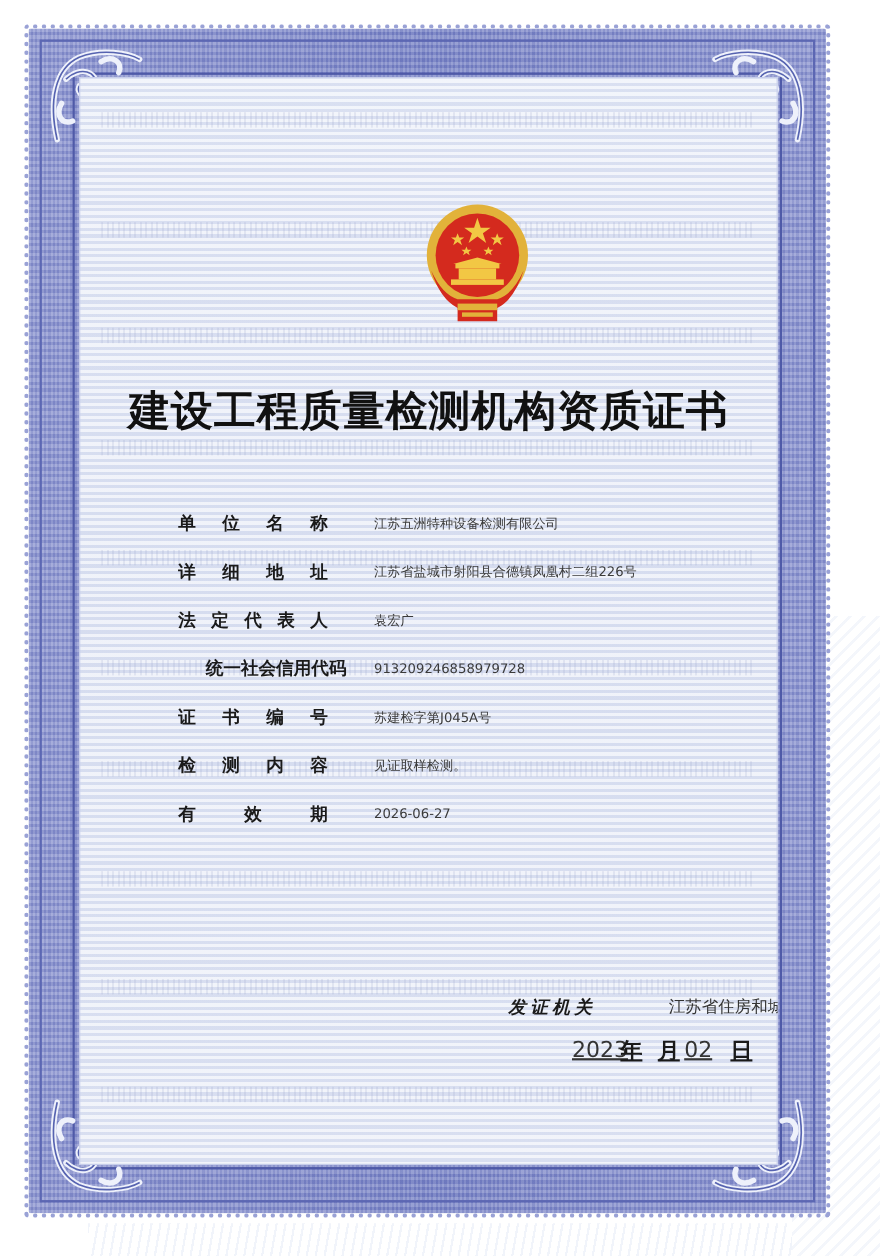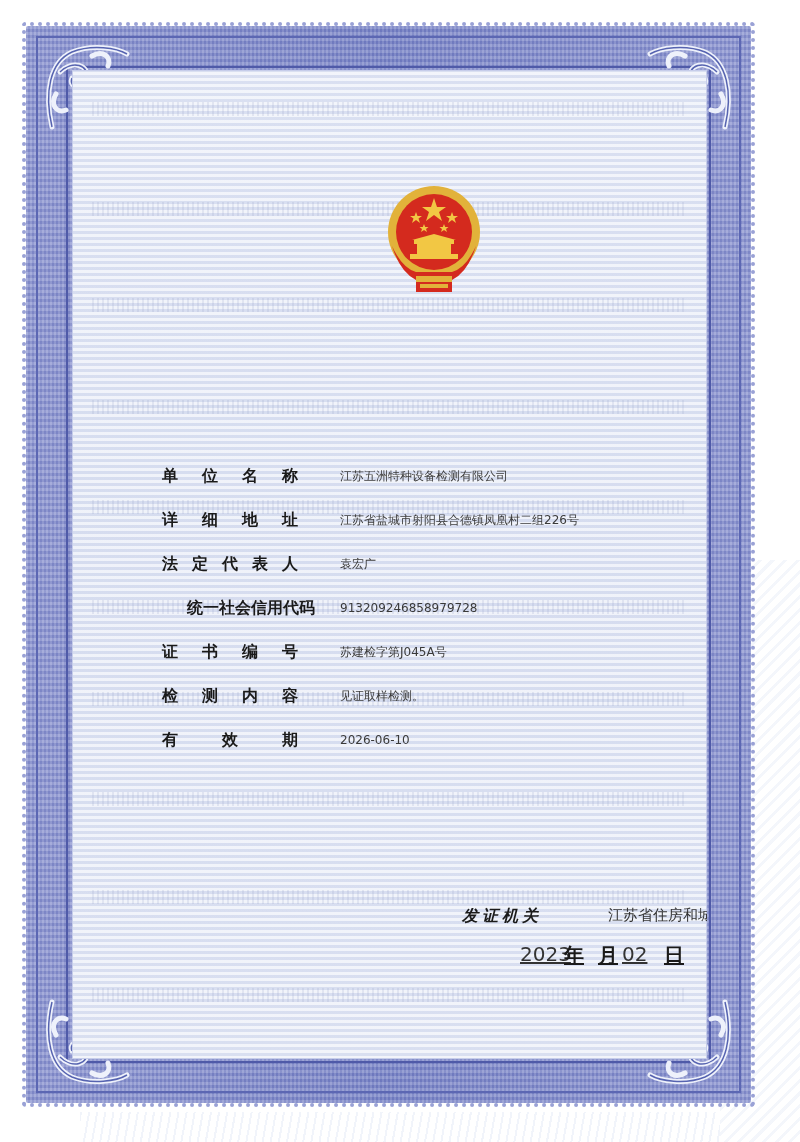--- a/index.html
+++ b/index.html
@@ -184,20 +184,21 @@
           <rect x="31" y="60" width="34" height="10"></rect>
           <rect x="24" y="70" width="48" height="5"></rect>
           <polygon points="26,56 48,50 70,56"></polygon>
         </g>
         <path d="M6 62 Q14 88 30 96 L30 108 L66 108 L66 96 Q82 88 90 62 Q80 84 66 88 L30 88 Q16 84 6 62 Z" fill="#d42a1e"></path>
         <rect x="30" y="92" width="36" height="6" fill="#e2b23a"></rect>
         <rect x="34" y="100" width="28" height="4" fill="#e2b23a"></rect>
       </svg>
     </div>
 
+    <div class="title">建设工程质量检测机构资质证书</div>
 
     <div class="row" style="top:394px">
       <span class="label">
         <span>单</span>
         <span>位</span>
         <span>名</span>
         <span>称</span>
       </span>
       <span class="value">江苏五洲特种设备检测有限公司</span>
     </div>
@@ -247,21 +248,21 @@
       </span>
       <span class="value">见证取样检测。</span>
     </div>
 
     <div class="row" style="top:658px">
       <span class="label">
         <span>有</span>
         <span>效</span>
         <span>期</span>
       </span>
-      <span class="value">2026-06-10</span>
+      <span class="value">2026-06-27</span>
     </div>
 
     <div class="issuer-label">发证机关</div>
     <div class="issuer-value">江苏省住房和城乡建设厅</div>
 
     <span class="date" style="left:448px">2023</span>
     <span class="date bold" style="left:492px">年</span>
     <span class="date bold" style="left:526px">月</span>
     <span class="date" style="left:550px">02</span>
     <span class="date bold" style="left:592px">日</span>

